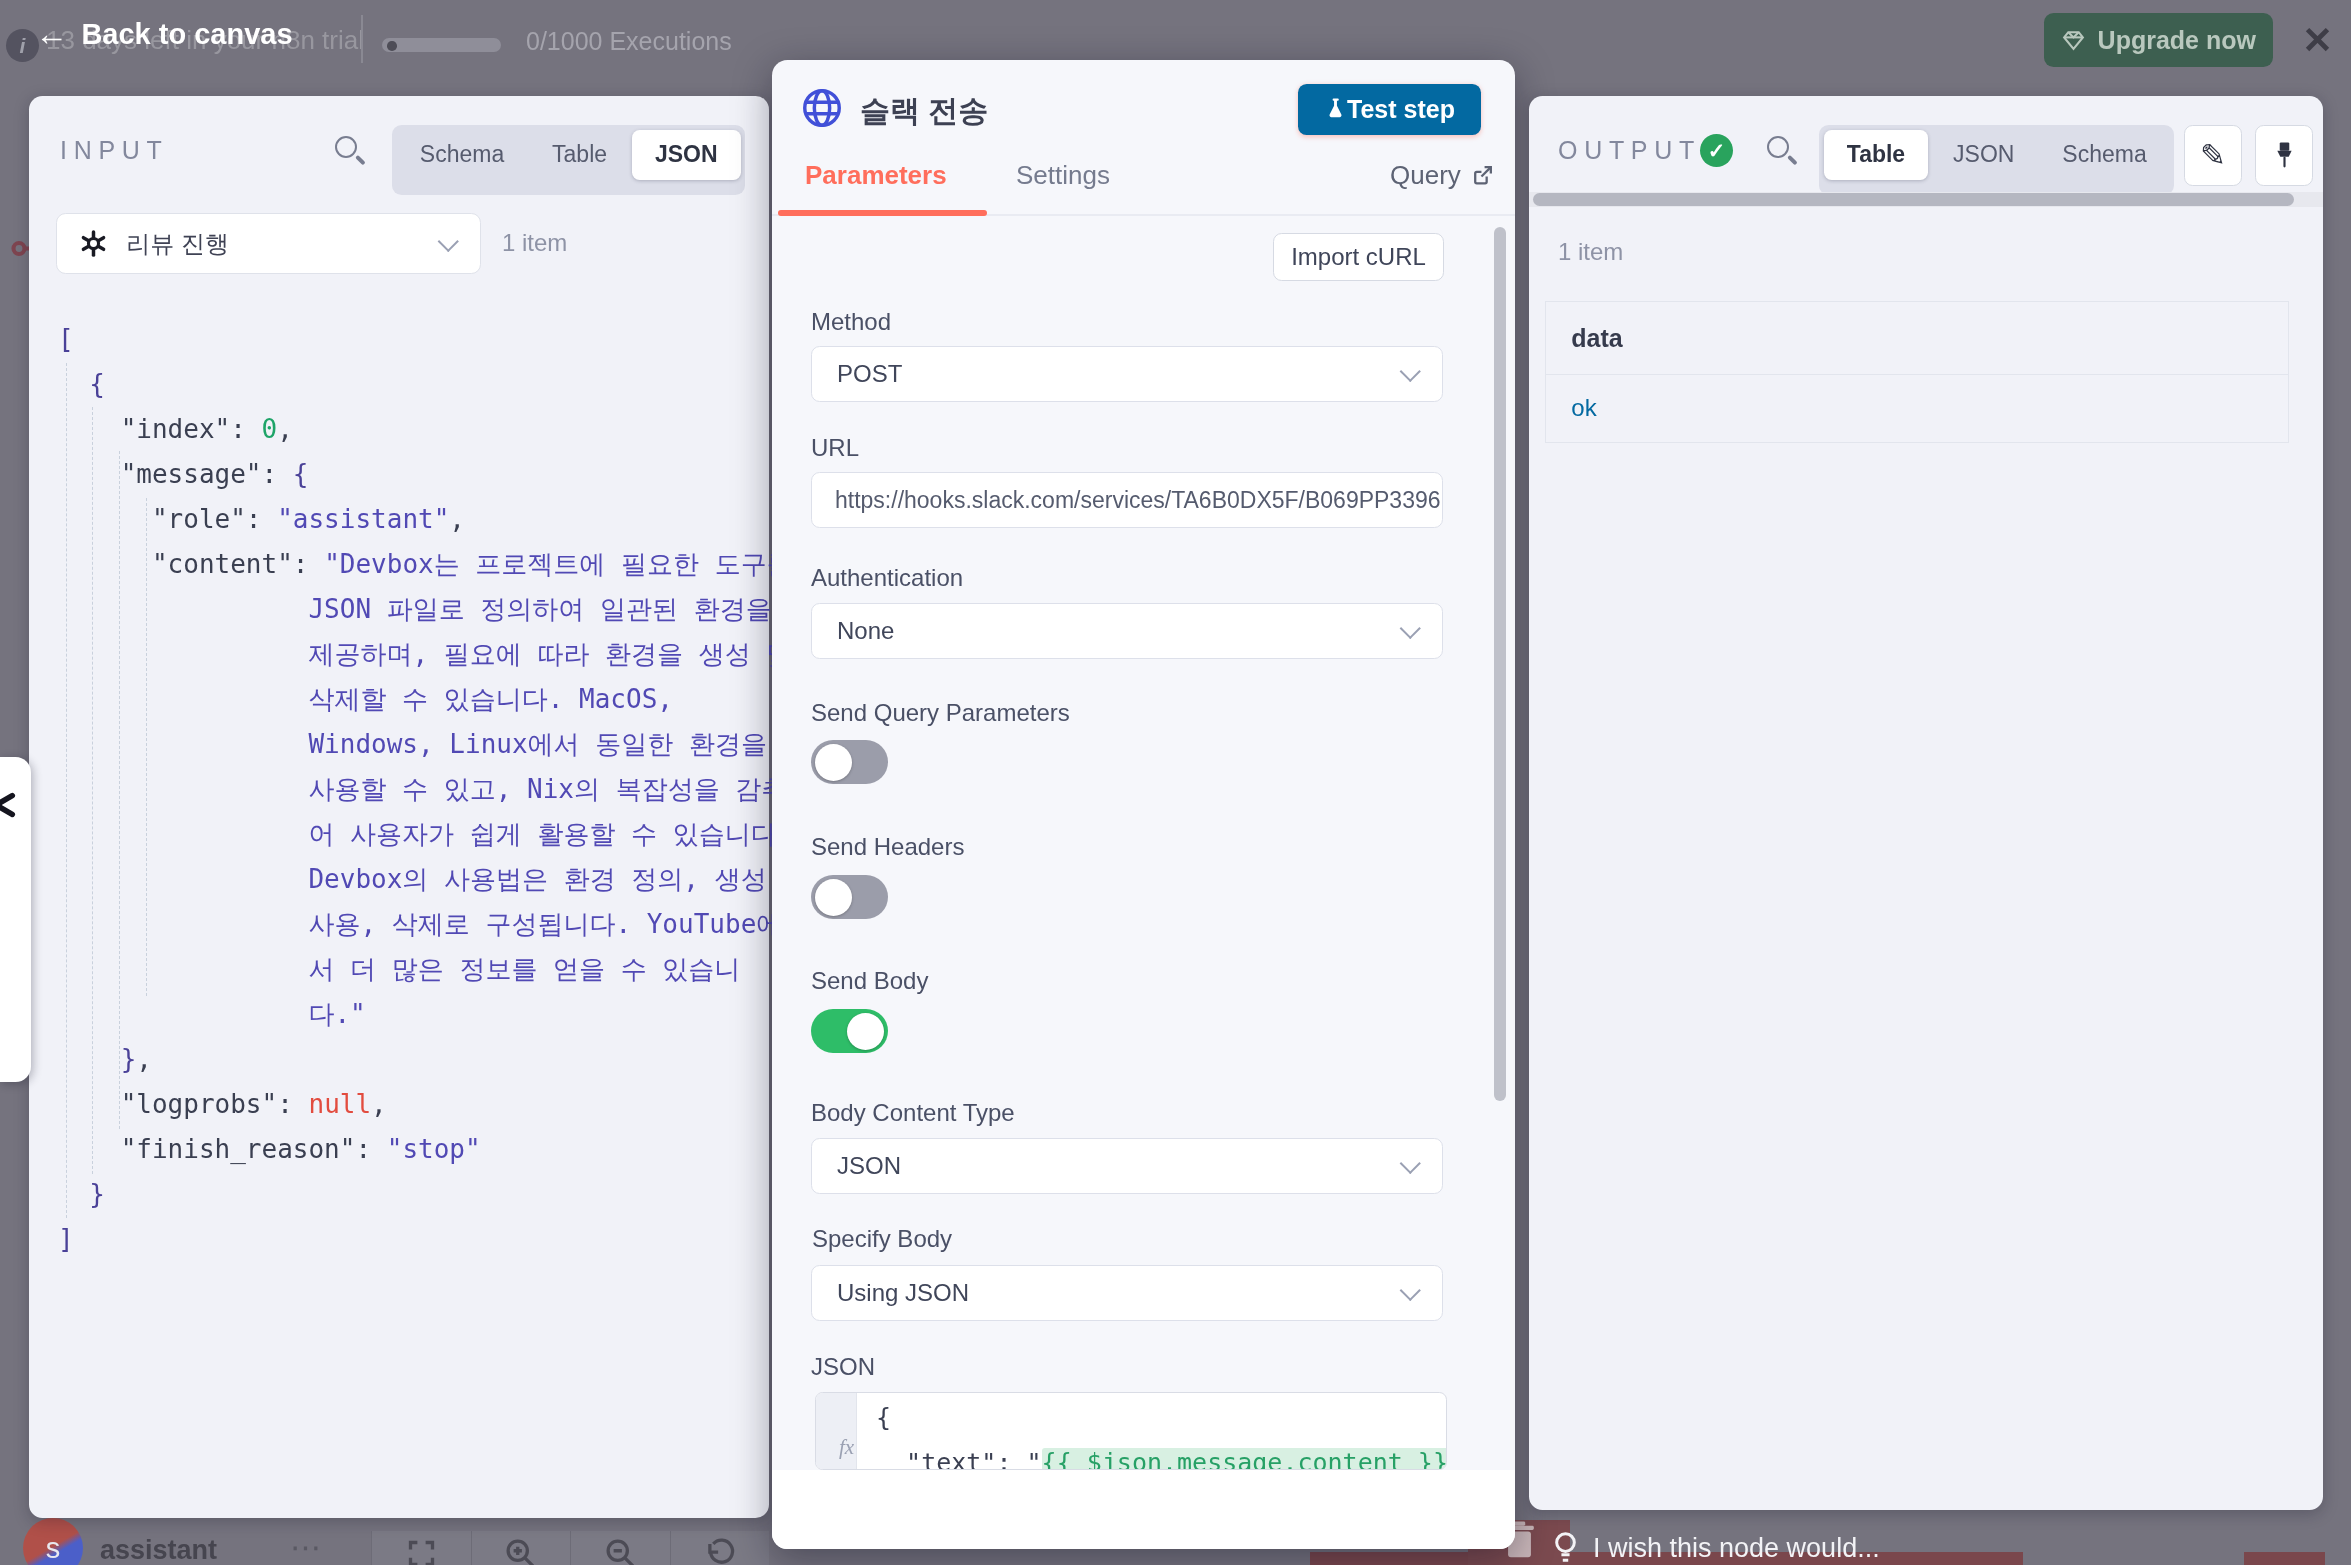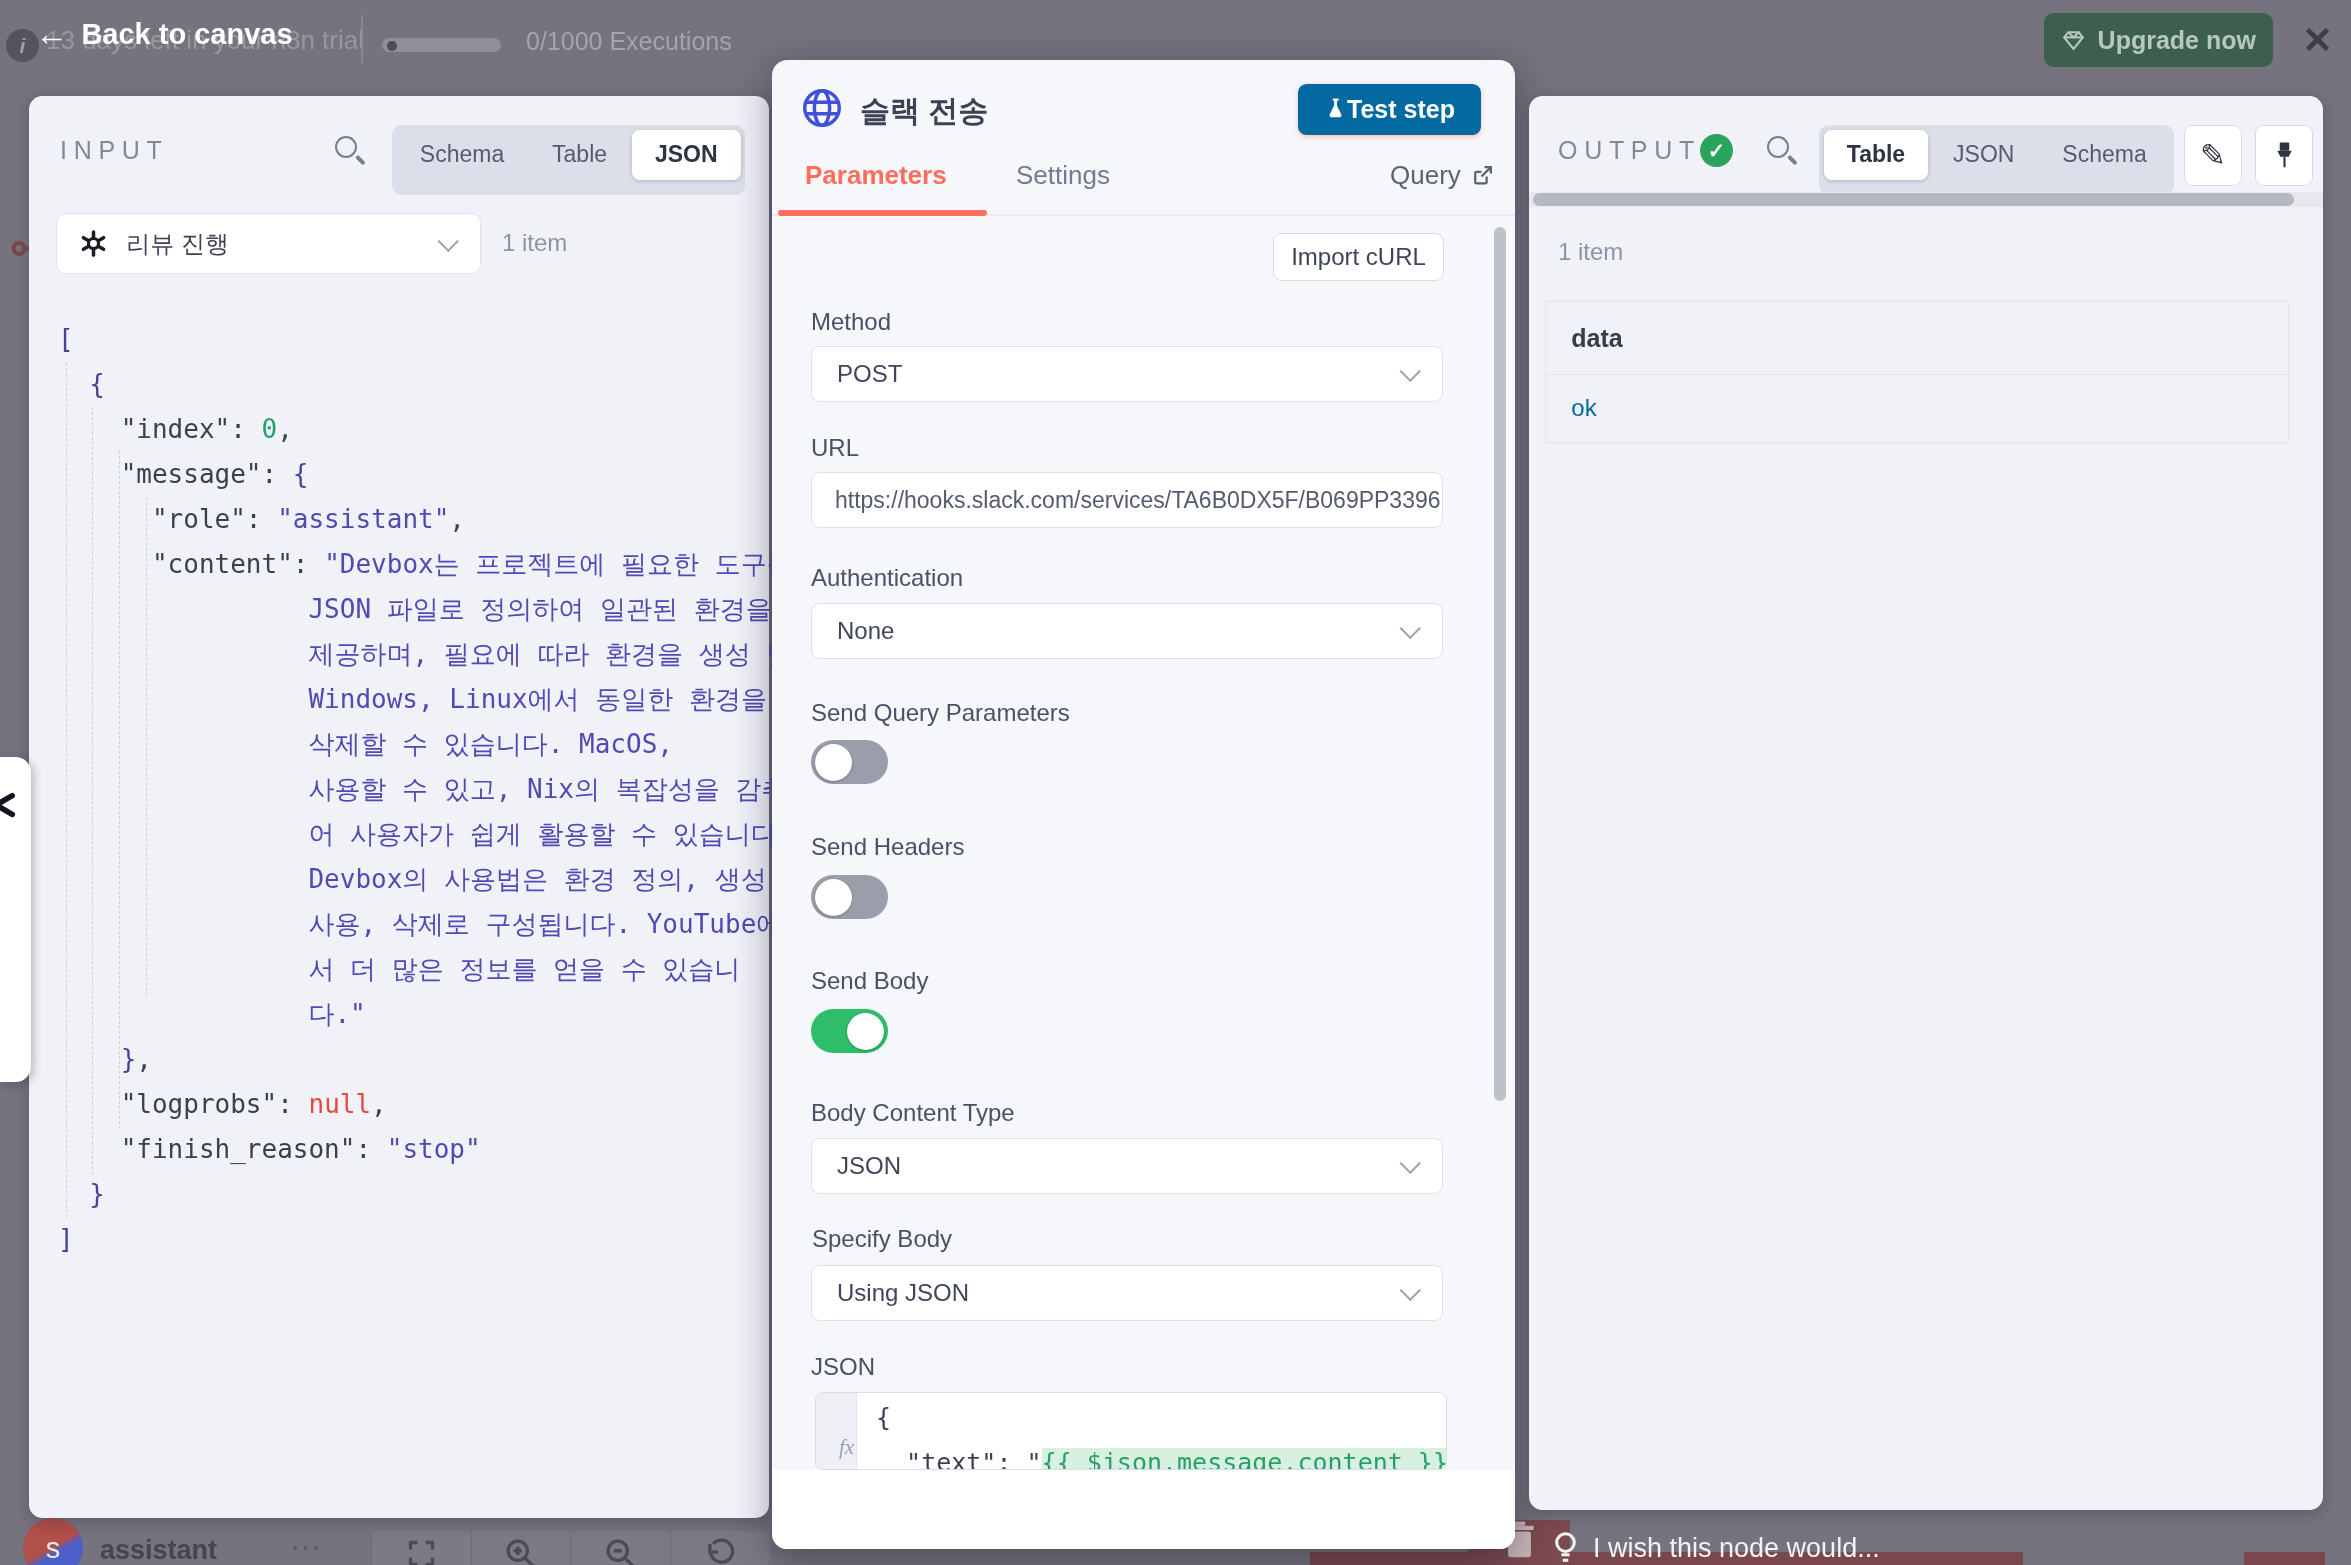--- a/index.html
+++ b/index.html
@@ -168,22 +168,22 @@
 
     <div id="json-code" class="abs code" style="left:29px;top:221px;">
         <div class="code-line"><span class="tok-brace">[</span></div>
         <div class="code-line"><span class="tok-plain">  </span><span class="tok-brace">{</span></div>
         <div class="code-line"><span class="tok-plain">    </span><span class="tok-key">"index"</span><span class="tok-punc">: </span><span class="tok-num">0</span><span class="tok-punc">,</span></div>
         <div class="code-line"><span class="tok-plain">    </span><span class="tok-key">"message"</span><span class="tok-punc">: </span><span class="tok-brace">{</span></div>
         <div class="code-line"><span class="tok-plain">      </span><span class="tok-key">"role"</span><span class="tok-punc">: </span><span class="tok-str">"assistant"</span><span class="tok-punc">,</span></div>
         <div class="code-line"><span class="tok-plain">      </span><span class="tok-key">"content"</span><span class="tok-punc">: </span><span class="tok-str">"Devbox는 프로젝트에 필요한 도구를</span></div>
         <div class="code-line"><span class="tok-plain">                </span><span class="tok-str">JSON 파일로 정의하여 일관된 환경을</span></div>
         <div class="code-line"><span class="tok-plain">                </span><span class="tok-str">제공하며, 필요에 따라 환경을 생성 및</span></div>
+        <div class="code-line"><span class="tok-plain">                </span><span class="tok-str">삭제할 수 있습니다. MacOS,</span></div>
         <div class="code-line"><span class="tok-plain">                </span><span class="tok-str">Windows, Linux에서 동일한 환경을</span></div>
-        <div class="code-line"><span class="tok-plain">                </span><span class="tok-str">삭제할 수 있습니다. MacOS,</span></div>
         <div class="code-line"><span class="tok-plain">                </span><span class="tok-str">사용할 수 있고, Nix의 복잡성을 감추</span></div>
         <div class="code-line"><span class="tok-plain">                </span><span class="tok-str">어 사용자가 쉽게 활용할 수 있습니다.</span></div>
         <div class="code-line"><span class="tok-plain">                </span><span class="tok-str">Devbox의 사용법은 환경 정의, 생성,</span></div>
         <div class="code-line"><span class="tok-plain">                </span><span class="tok-str">사용, 삭제로 구성됩니다. YouTube에</span></div>
         <div class="code-line"><span class="tok-plain">                </span><span class="tok-str">서 더 많은 정보를 얻을 수 있습니</span></div>
         <div class="code-line"><span class="tok-plain">                </span><span class="tok-str">다."</span></div>
         <div class="code-line"><span class="tok-plain">    </span><span class="tok-brace">}</span><span class="tok-punc">,</span></div>
         <div class="code-line"><span class="tok-plain">    </span><span class="tok-key">"logprobs"</span><span class="tok-punc">: </span><span class="tok-null">null</span><span class="tok-punc">,</span></div>
         <div class="code-line"><span class="tok-plain">    </span><span class="tok-key">"finish_reason"</span><span class="tok-punc">: </span><span class="tok-str">"stop"</span></div>
         <div class="code-line"><span class="tok-plain">  </span><span class="tok-brace">}</span></div>

